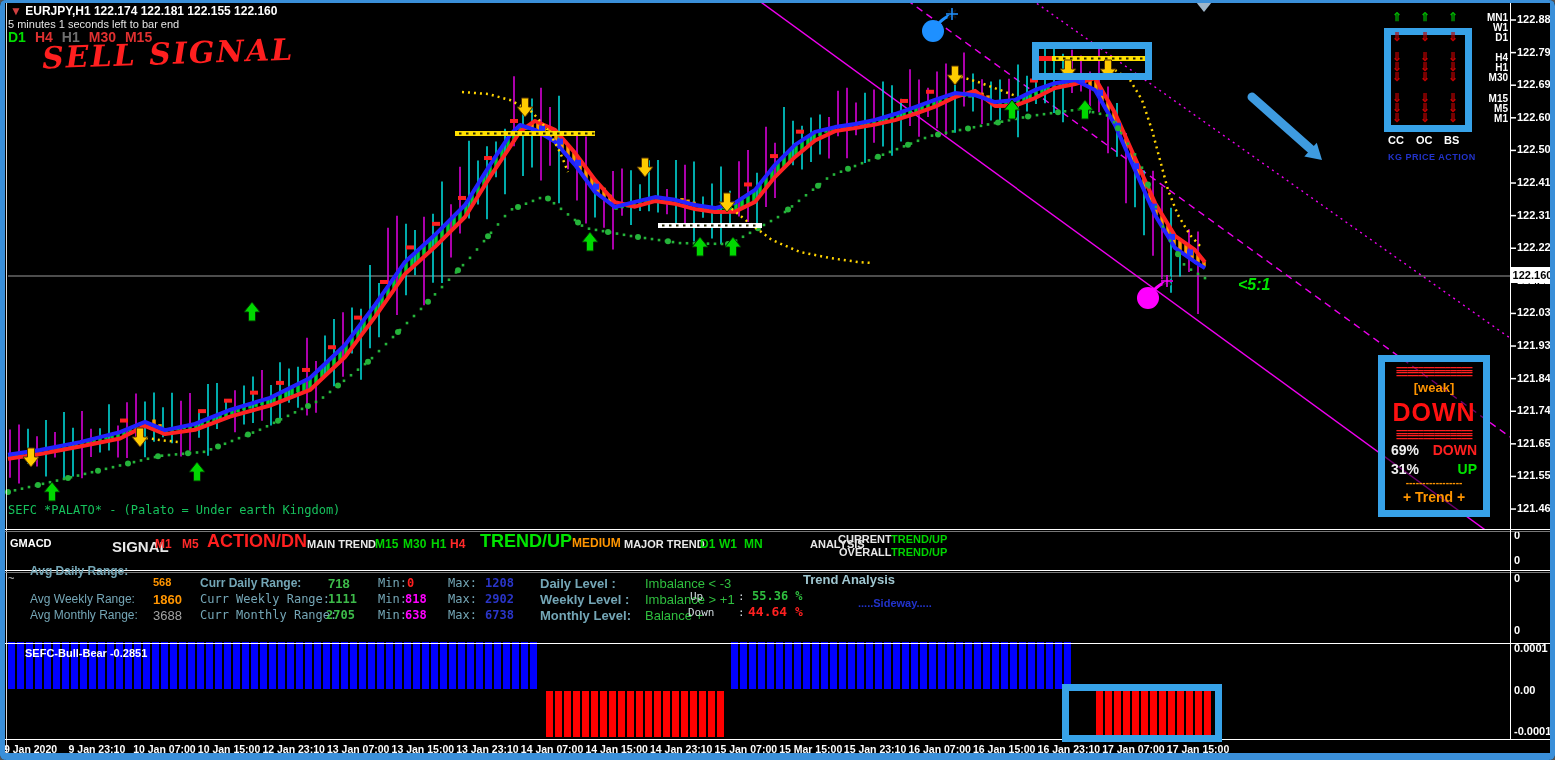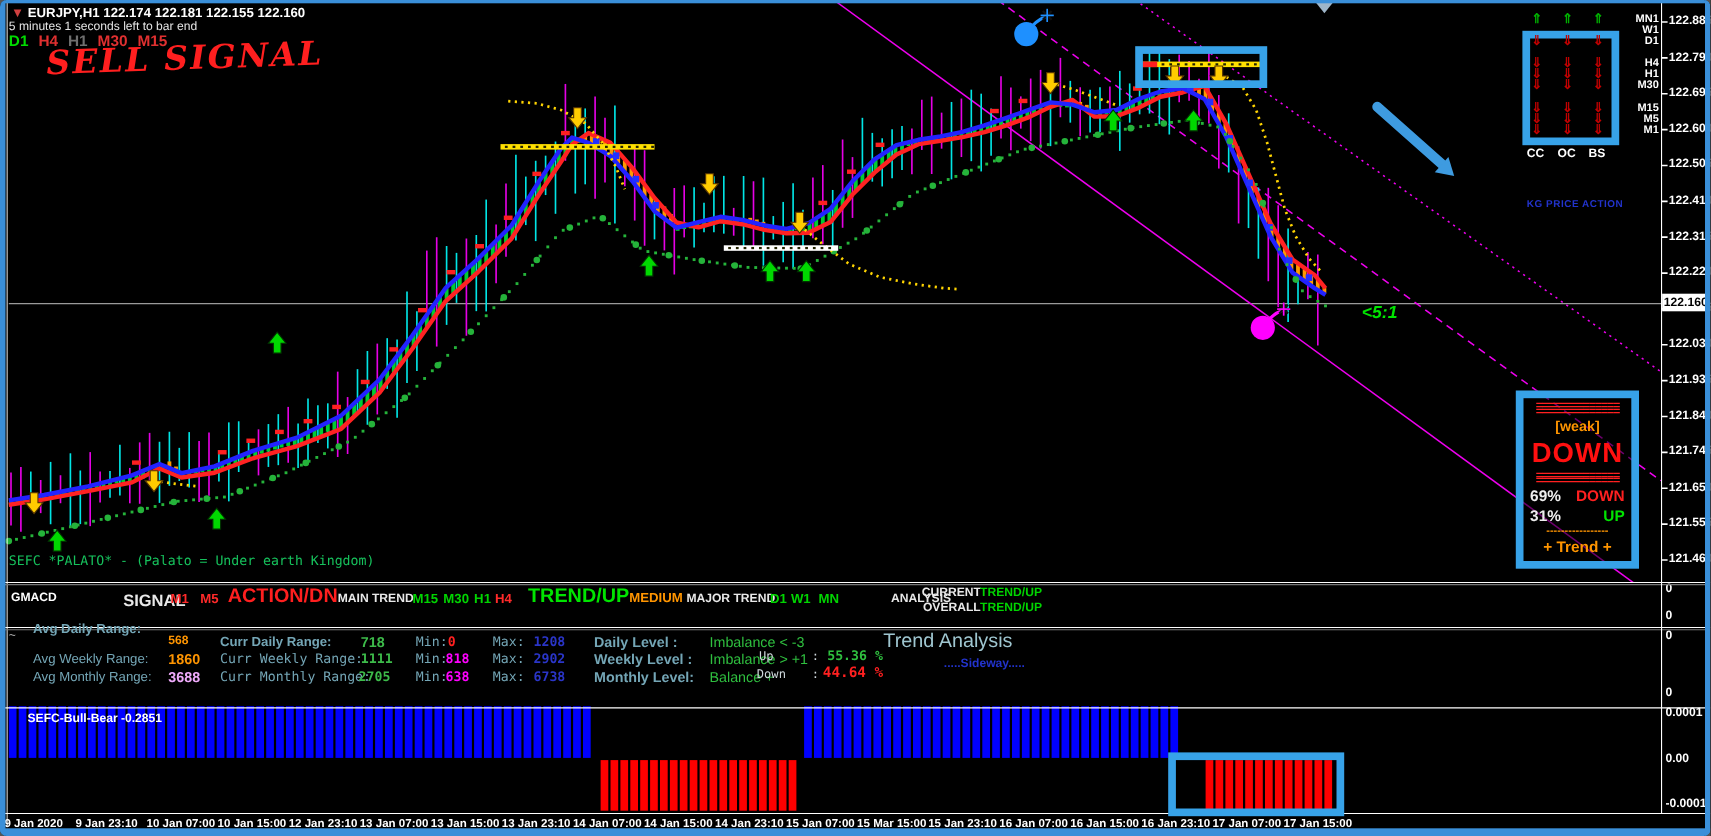--- a/index.html
+++ b/index.html
@@ -927,21 +927,21 @@
       <div style="position: absolute; left: 1448px; top: 101px; font-size: 12px; font-weight: bold; color: rgb(192, 0, 0); z-index: 25;">⇓</div>
       <div style="position: absolute; right: 47px; top: 103px; font-size: 10px; font-weight: bold; color: rgb(255, 255, 255); z-index: 25;">M5</div>
       <div style="position: absolute; left: 1392px; top: 111px; font-size: 12px; font-weight: bold; color: rgb(192, 0, 0); z-index: 25;">⇓</div>
       <div style="position: absolute; left: 1420px; top: 111px; font-size: 12px; font-weight: bold; color: rgb(192, 0, 0); z-index: 25;">⇓</div>
       <div style="position: absolute; left: 1448px; top: 111px; font-size: 12px; font-weight: bold; color: rgb(192, 0, 0); z-index: 25;">⇓</div>
       <div style="position: absolute; right: 47px; top: 113px; font-size: 10px; font-weight: bold; color: rgb(255, 255, 255); z-index: 25;">M1</div>
       <div style="position: absolute; left: 1388px; top: 134px; font-size: 11px; font-weight: bold; color: rgb(255, 255, 255); z-index: 25;">CC</div>
       <div style="position: absolute; left: 1416px; top: 134px; font-size: 11px; font-weight: bold; color: rgb(255, 255, 255); z-index: 25;">OC</div>
       <div style="position: absolute; left: 1444px; top: 134px; font-size: 11px; font-weight: bold; color: rgb(255, 255, 255); z-index: 25;">BS</div>
     </div>
-  <div class="abs kgfoot" style="left:1388px;top:152px;z-index:10;margin-top:28px;">KG PRICE ACTION</div>
+  <div class="abs kgfoot" style="left:1388px;top:152px;z-index:10;">KG PRICE ACTION</div>
 
   <div class="bluebox weakbox" style="left:1378px;top:355px;width:112px;height:162px;">
     <div class="dash" style="color:#ff2020;">
       <div>==============</div>
         <div>==============</div>
     </div>
     <div style="color:#ff9500;font-size:13px;">[weak]</div>
     <div style="color:#ff1010;font-size:25px;letter-spacing:1px;">DOWN</div>
     <div class="dash" style="color:#ff2020;">
       <div>==============</div>
@@ -1000,34 +1000,34 @@
       <div class="pitem mono" style="left: 485px; top: 576px; color: rgb(42, 53, 200); font-size: 12px; font-weight: bold; position: absolute; z-index: 8;">1208</div>
       <div class="pitem" style="left: 30px; top: 592px; color: rgb(116, 166, 182); font-size: 12px; font-weight: normal; position: absolute; z-index: 8;">Avg Weekly Range:</div>
       <div class="pitem" style="left: 153px; top: 592px; color: rgb(255, 149, 0); font-size: 13px; font-weight: bold; position: absolute; z-index: 8;">1860</div>
       <div class="pitem mono" style="left: 200px; top: 592px; color: rgb(116, 166, 182); font-size: 12px; font-weight: normal; position: absolute; z-index: 8;">Curr Weekly Range:</div>
       <div class="pitem mono" style="left: 328px; top: 592px; color: rgb(61, 187, 74); font-size: 12px; font-weight: bold; position: absolute; z-index: 8;">1111</div>
       <div class="pitem mono" style="left: 378px; top: 592px; color: rgb(116, 166, 182); font-size: 12px; font-weight: normal; position: absolute; z-index: 8;">Min:</div>
       <div class="pitem mono" style="left: 405px; top: 592px; color: rgb(255, 0, 255); font-size: 12px; font-weight: bold; position: absolute; z-index: 8;">818</div>
       <div class="pitem mono" style="left: 448px; top: 592px; color: rgb(116, 166, 182); font-size: 12px; font-weight: normal; position: absolute; z-index: 8;">Max:</div>
       <div class="pitem mono" style="left: 485px; top: 592px; color: rgb(42, 53, 200); font-size: 12px; font-weight: bold; position: absolute; z-index: 8;">2902</div>
       <div class="pitem" style="left: 30px; top: 608px; color: rgb(116, 166, 182); font-size: 12px; font-weight: normal; position: absolute; z-index: 8;">Avg Monthly Range:</div>
-      <div class="pitem" style="left: 153px; top: 608px; color: #f0abfc; font-size: 13px; font-weight: bold; position: absolute; z-index: 8;">3688</div>
+      <div class="pitem" style="left: 153px; top: 608px; color: #a3a3a3; font-size: 13px; font-weight: normal; position: absolute; z-index: 8;">3688</div>
       <div class="pitem mono" style="left: 200px; top: 608px; color: rgb(116, 166, 182); font-size: 12px; font-weight: normal; position: absolute; z-index: 8;">Curr Monthly Range:</div>
       <div class="pitem mono" style="left: 326px; top: 608px; color: rgb(61, 187, 74); font-size: 12px; font-weight: bold; position: absolute; z-index: 8;">2705</div>
       <div class="pitem mono" style="left: 378px; top: 608px; color: rgb(116, 166, 182); font-size: 12px; font-weight: normal; position: absolute; z-index: 8;">Min:</div>
       <div class="pitem mono" style="left: 405px; top: 608px; color: rgb(255, 0, 255); font-size: 12px; font-weight: bold; position: absolute; z-index: 8;">638</div>
       <div class="pitem mono" style="left: 448px; top: 608px; color: rgb(116, 166, 182); font-size: 12px; font-weight: normal; position: absolute; z-index: 8;">Max:</div>
       <div class="pitem mono" style="left: 485px; top: 608px; color: rgb(42, 53, 200); font-size: 12px; font-weight: bold; position: absolute; z-index: 8;">6738</div>
       <div class="pitem" style="left: 540px; top: 576px; color: rgb(116, 166, 182); font-size: 13px; font-weight: bold; position: absolute; z-index: 8;">Daily Level    :</div>
       <div class="pitem" style="left: 645px; top: 576px; color: rgb(47, 191, 63); font-size: 13px; font-weight: normal; position: absolute; z-index: 8;">Imbalance &lt; -3</div>
       <div class="pitem" style="left: 540px; top: 592px; color: rgb(116, 166, 182); font-size: 13px; font-weight: bold; position: absolute; z-index: 8;">Weekly Level :</div>
       <div class="pitem" style="left: 645px; top: 592px; color: rgb(47, 191, 63); font-size: 13px; font-weight: normal; position: absolute; z-index: 8;">Imbalance &gt; +1</div>
       <div class="pitem" style="left: 540px; top: 608px; color: rgb(116, 166, 182); font-size: 13px; font-weight: bold; position: absolute; z-index: 8;">Monthly Level:</div>
       <div class="pitem" style="left: 645px; top: 608px; color: rgb(47, 191, 63); font-size: 13px; font-weight: normal; position: absolute; z-index: 8;">Balance +</div>
-      <div class="pitem" style="left: 803px; top: 572px; color: rgb(159, 198, 208); font-size: 18px; font-weight: normal; position: absolute; z-index: 8;">Trend Analysis</div>
+      <div class="pitem" style="left: 803px; top: 572px; color: rgb(159, 198, 208); font-size: 13px; font-weight: bold; position: absolute; z-index: 8;">Trend Analysis</div>
       <div class="pitem mono" style="left: 690px; top: 590px; color: rgb(207, 216, 220); font-size: 11px; font-weight: normal; position: absolute; z-index: 8;">Up</div>
       <div class="pitem mono" style="left: 738px; top: 590px; color: rgb(207, 216, 220); font-size: 11px; font-weight: normal; position: absolute; z-index: 8;">:</div>
       <div class="pitem mono" style="left: 752px; top: 589px; color: rgb(47, 191, 63); font-size: 12px; font-weight: bold; position: absolute; z-index: 8;">55.36 %</div>
       <div class="pitem mono" style="left: 688px; top: 606px; color: rgb(207, 216, 220); font-size: 11px; font-weight: normal; position: absolute; z-index: 8;">Down</div>
       <div class="pitem mono" style="left: 738px; top: 606px; color: rgb(207, 216, 220); font-size: 11px; font-weight: normal; position: absolute; z-index: 8;">:</div>
       <div class="pitem mono" style="left: 748px; top: 604px; color: rgb(255, 32, 32); font-size: 13px; font-weight: bold; position: absolute; z-index: 8;">44.64 %</div>
       <div class="pitem" style="left: 858px; top: 597px; color: rgb(34, 51, 204); font-size: 11px; font-weight: bold; position: absolute; z-index: 8;">.....Sideway.....</div>
     </div>
 
   <div id="price-axis">

